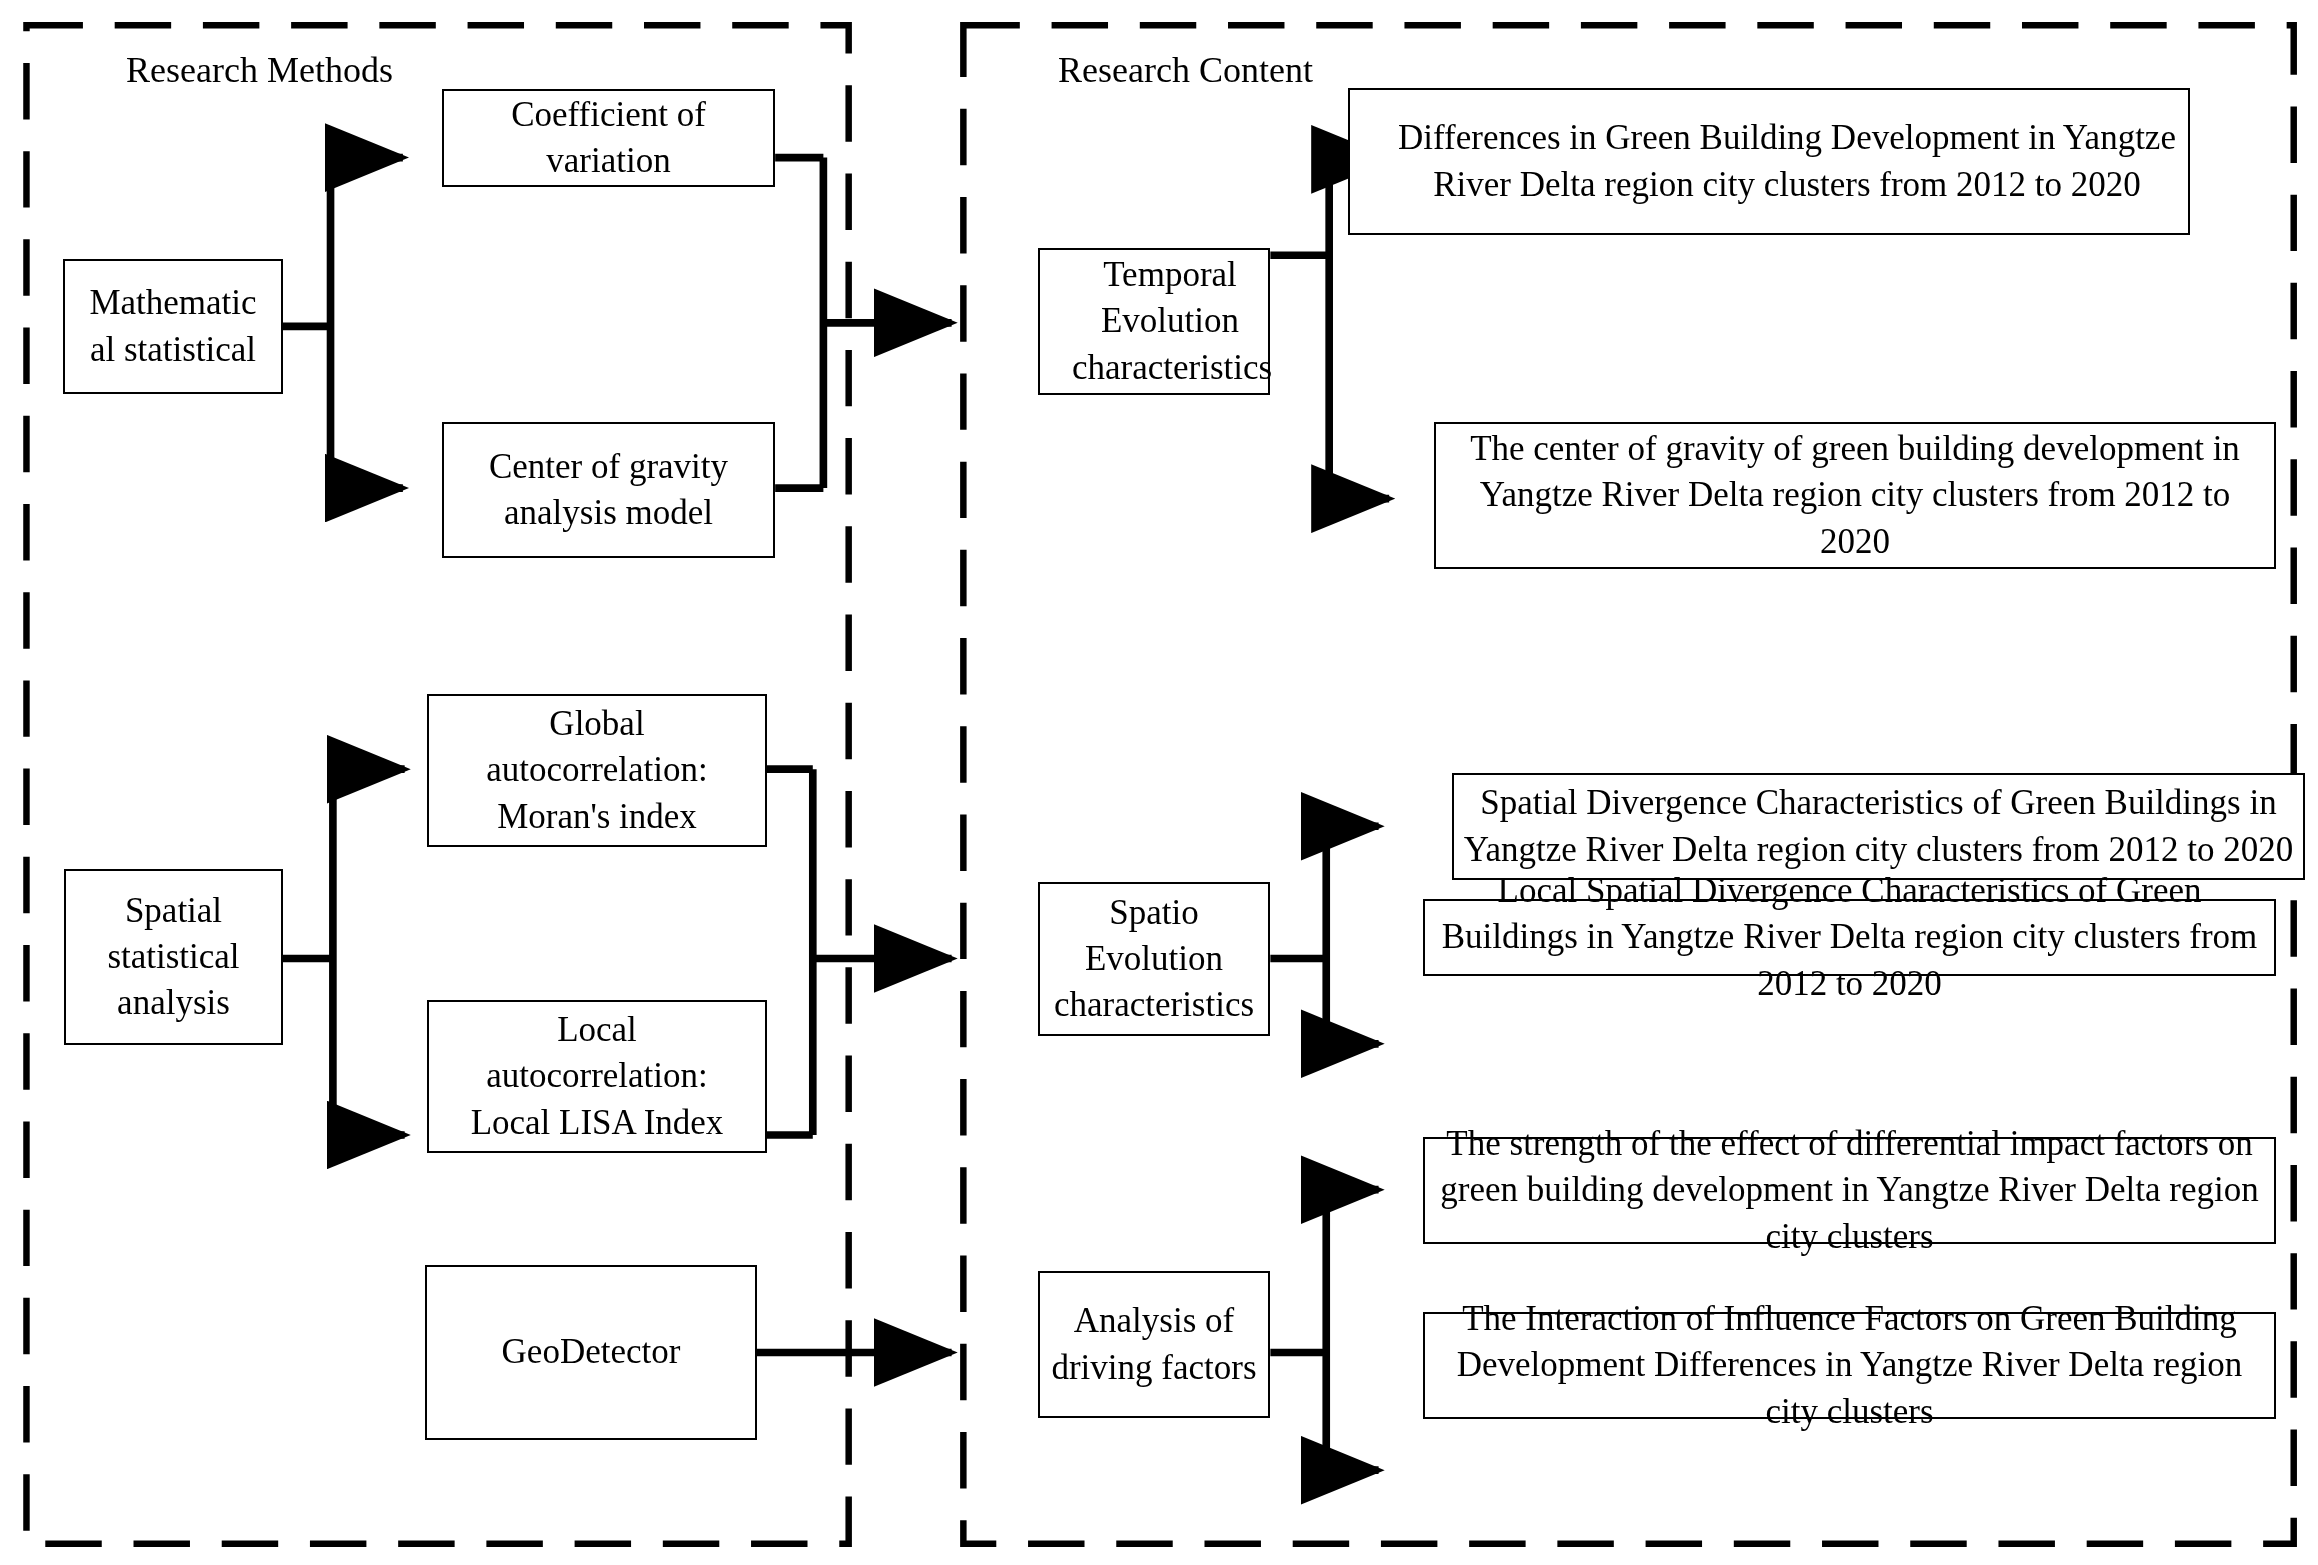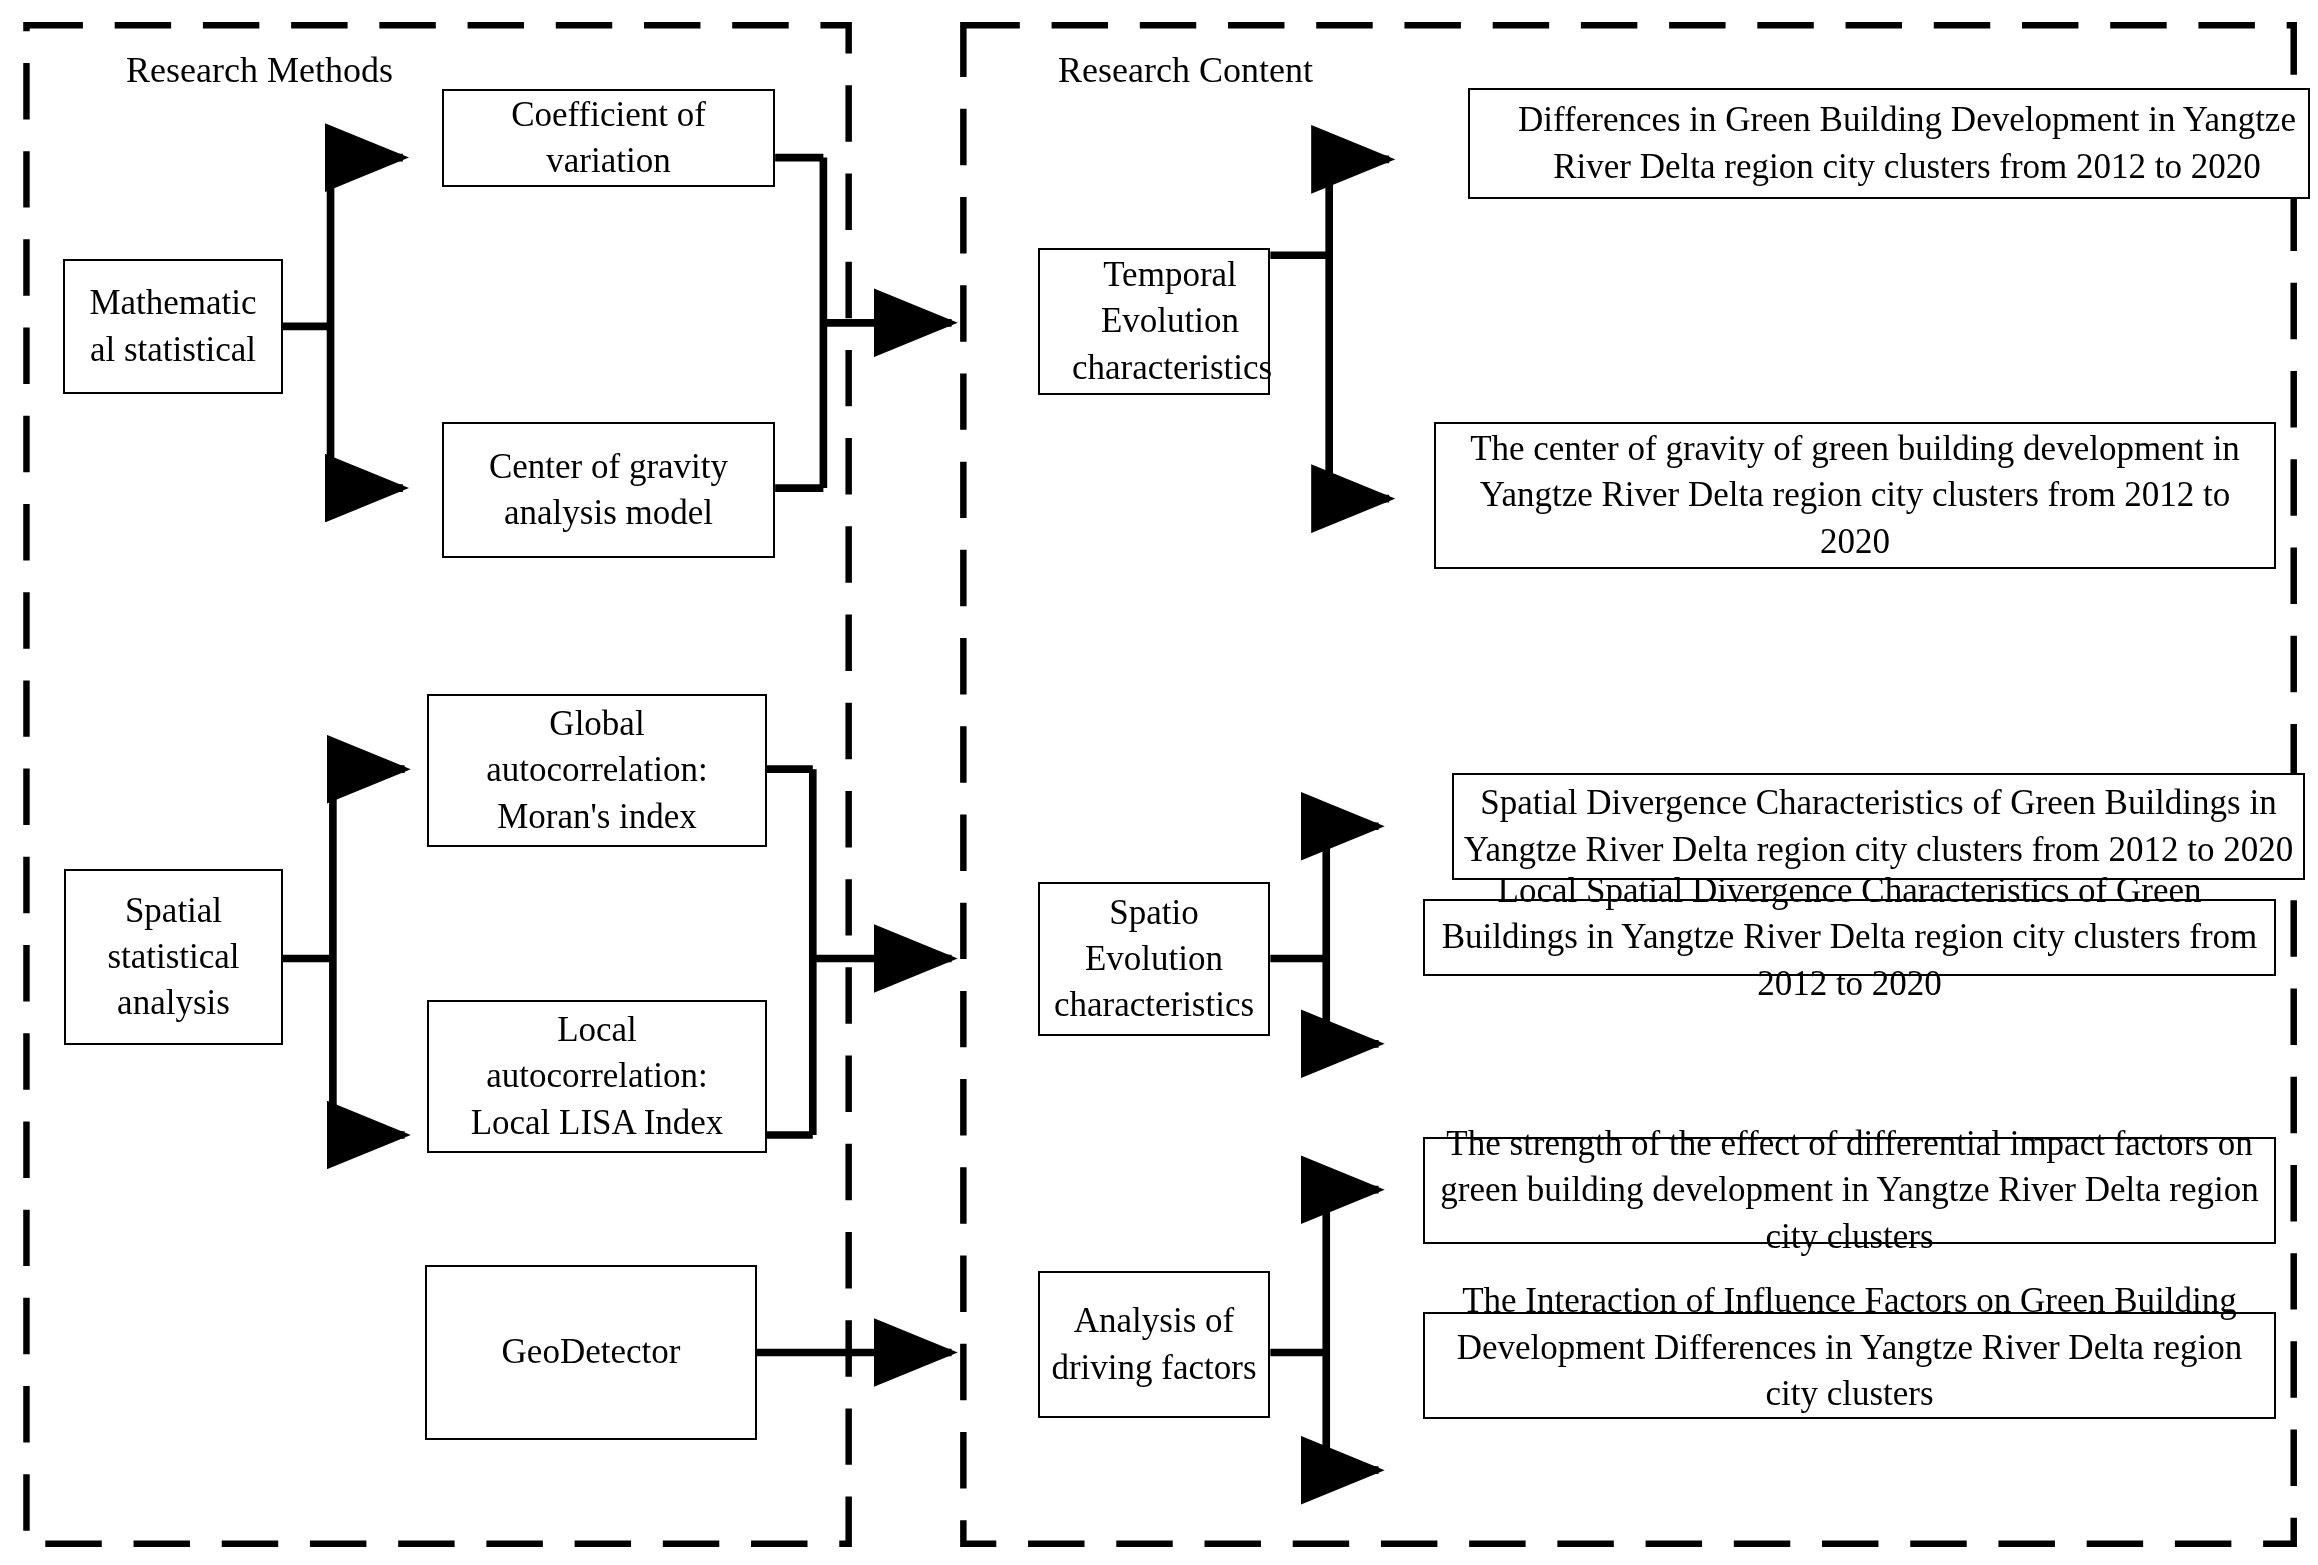--- a/index.html
+++ b/index.html
@@ -155,38 +155,38 @@
   </div>
 
   <div class="node fs-stage" style="left:1038px; top:882px; width:232px; height:154px;text-align:center;">
     <span>Spatio<br>Evolution<br>characteristics</span>
   </div>
 
   <div class="node fs-stage" style="left:1038px; top:1271px; width:232px; height:147px;">
     <span>Analysis of<br>driving factors</span>
   </div>
 
-  <div class="node fs-content" style="left:1468px; top:88px; width:842px; height:111px;padding-left:36px;">
+  <div class="node fs-content" style="left:1348px; top:88px; width:842px; height:147px;padding-left:36px;">
     <span>Differences in Green Building Development in Yangtze River Delta region city clusters from 2012 to 2020</span>
   </div>
 
   <div class="node fs-content" style="left:1434px; top:422px; width:842px; height:147px;">
     <span>The center of gravity of green building development in Yangtze River Delta region city clusters from 2012 to 2020</span>
   </div>
 
   <div class="node fs-content" style="left:1423px; top:773px; width:853px; height:107px;margin-left:29px;">
     <span>Spatial Divergence Characteristics of Green Buildings in Yangtze River Delta region city clusters from 2012 to 2020</span>
   </div>
 
   <div class="node fs-content" style="left:1423px; top:899px; width:853px; height:77px;">
     <span>Local Spatial Divergence Characteristics of Green Buildings in Yangtze River Delta region city clusters from 2012 to 2020</span>
   </div>
 
   <div class="node fs-content" style="left:1423px; top:1137px; width:853px; height:107px;">
     <span>The strength of the effect of differential impact factors on green building development in Yangtze River Delta region city clusters</span>
   </div>
 
-  <div class="node fs-content" style="left:1423px; top:1312px; width:853px; height:107px;align-items:flex-end;">
+  <div class="node fs-content" style="left:1423px; top:1312px; width:853px; height:107px;">
     <span>The Interaction of Influence Factors on Green Building Development Differences in Yangtze River Delta region city clusters</span>
   </div>
 
 </div>
 
 
 </body></html>

